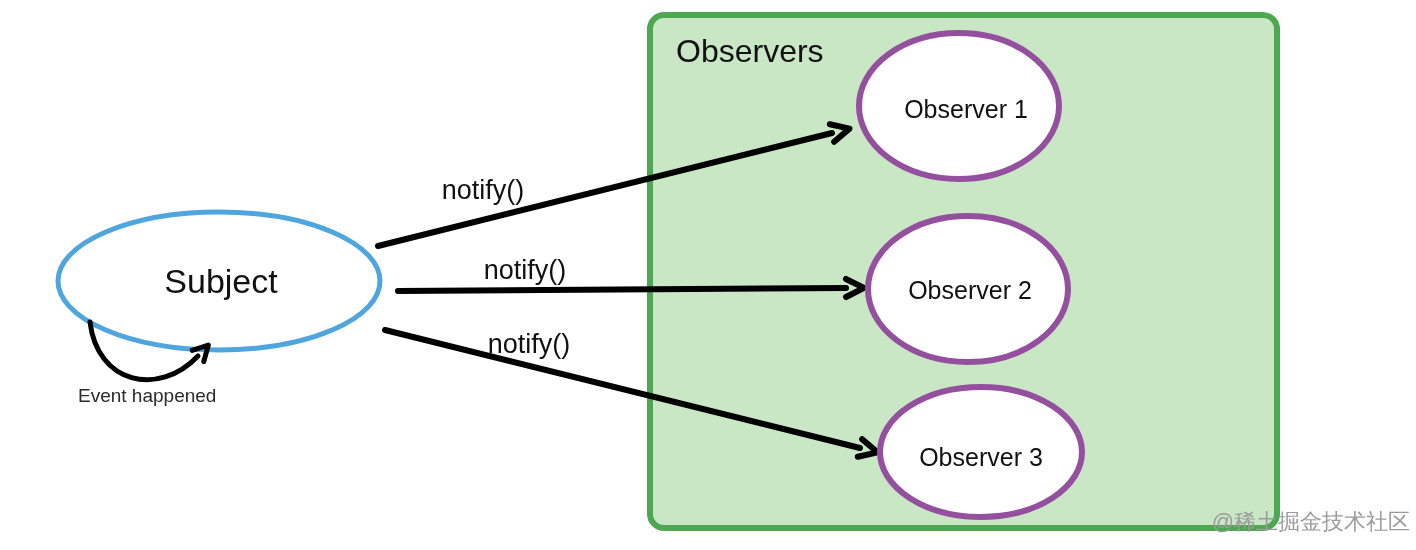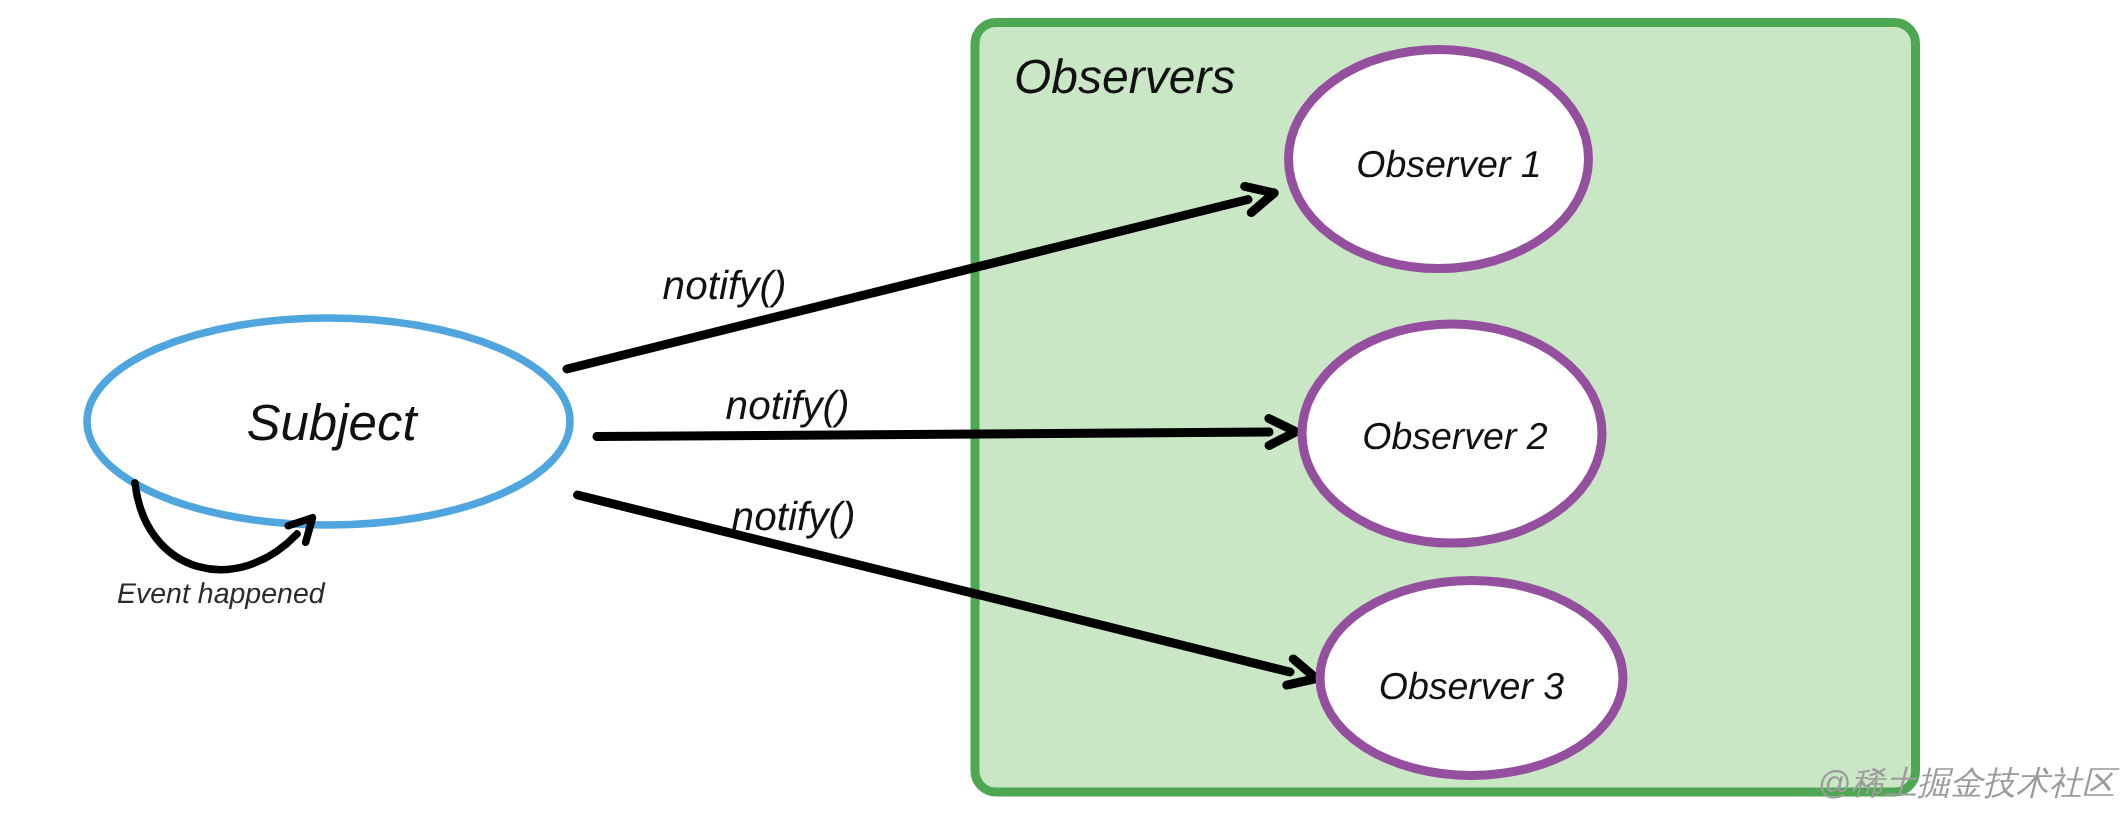--- a/index.html
+++ b/index.html
@@ -9,21 +9,20 @@
     width: 1416px;
     height: 550px;
     overflow: hidden;
     font-family: "Liberation Sans", sans-serif;
   }
   .stage {
     position: relative;
     width: 1416px;
     height: 550px;
     background: #ffffff;
-    font-style: italic;
   }
   svg { display: block; }
   text {
     font-family: "Liberation Sans", sans-serif;
     fill: #111111;
   }
   .box-title      { font-size: 32px; }
   .node-label     { font-size: 34px; text-anchor: middle; }
   .observer-label { font-size: 25px; text-anchor: middle; }
   .notify-label   { font-size: 27px; text-anchor: middle; }

